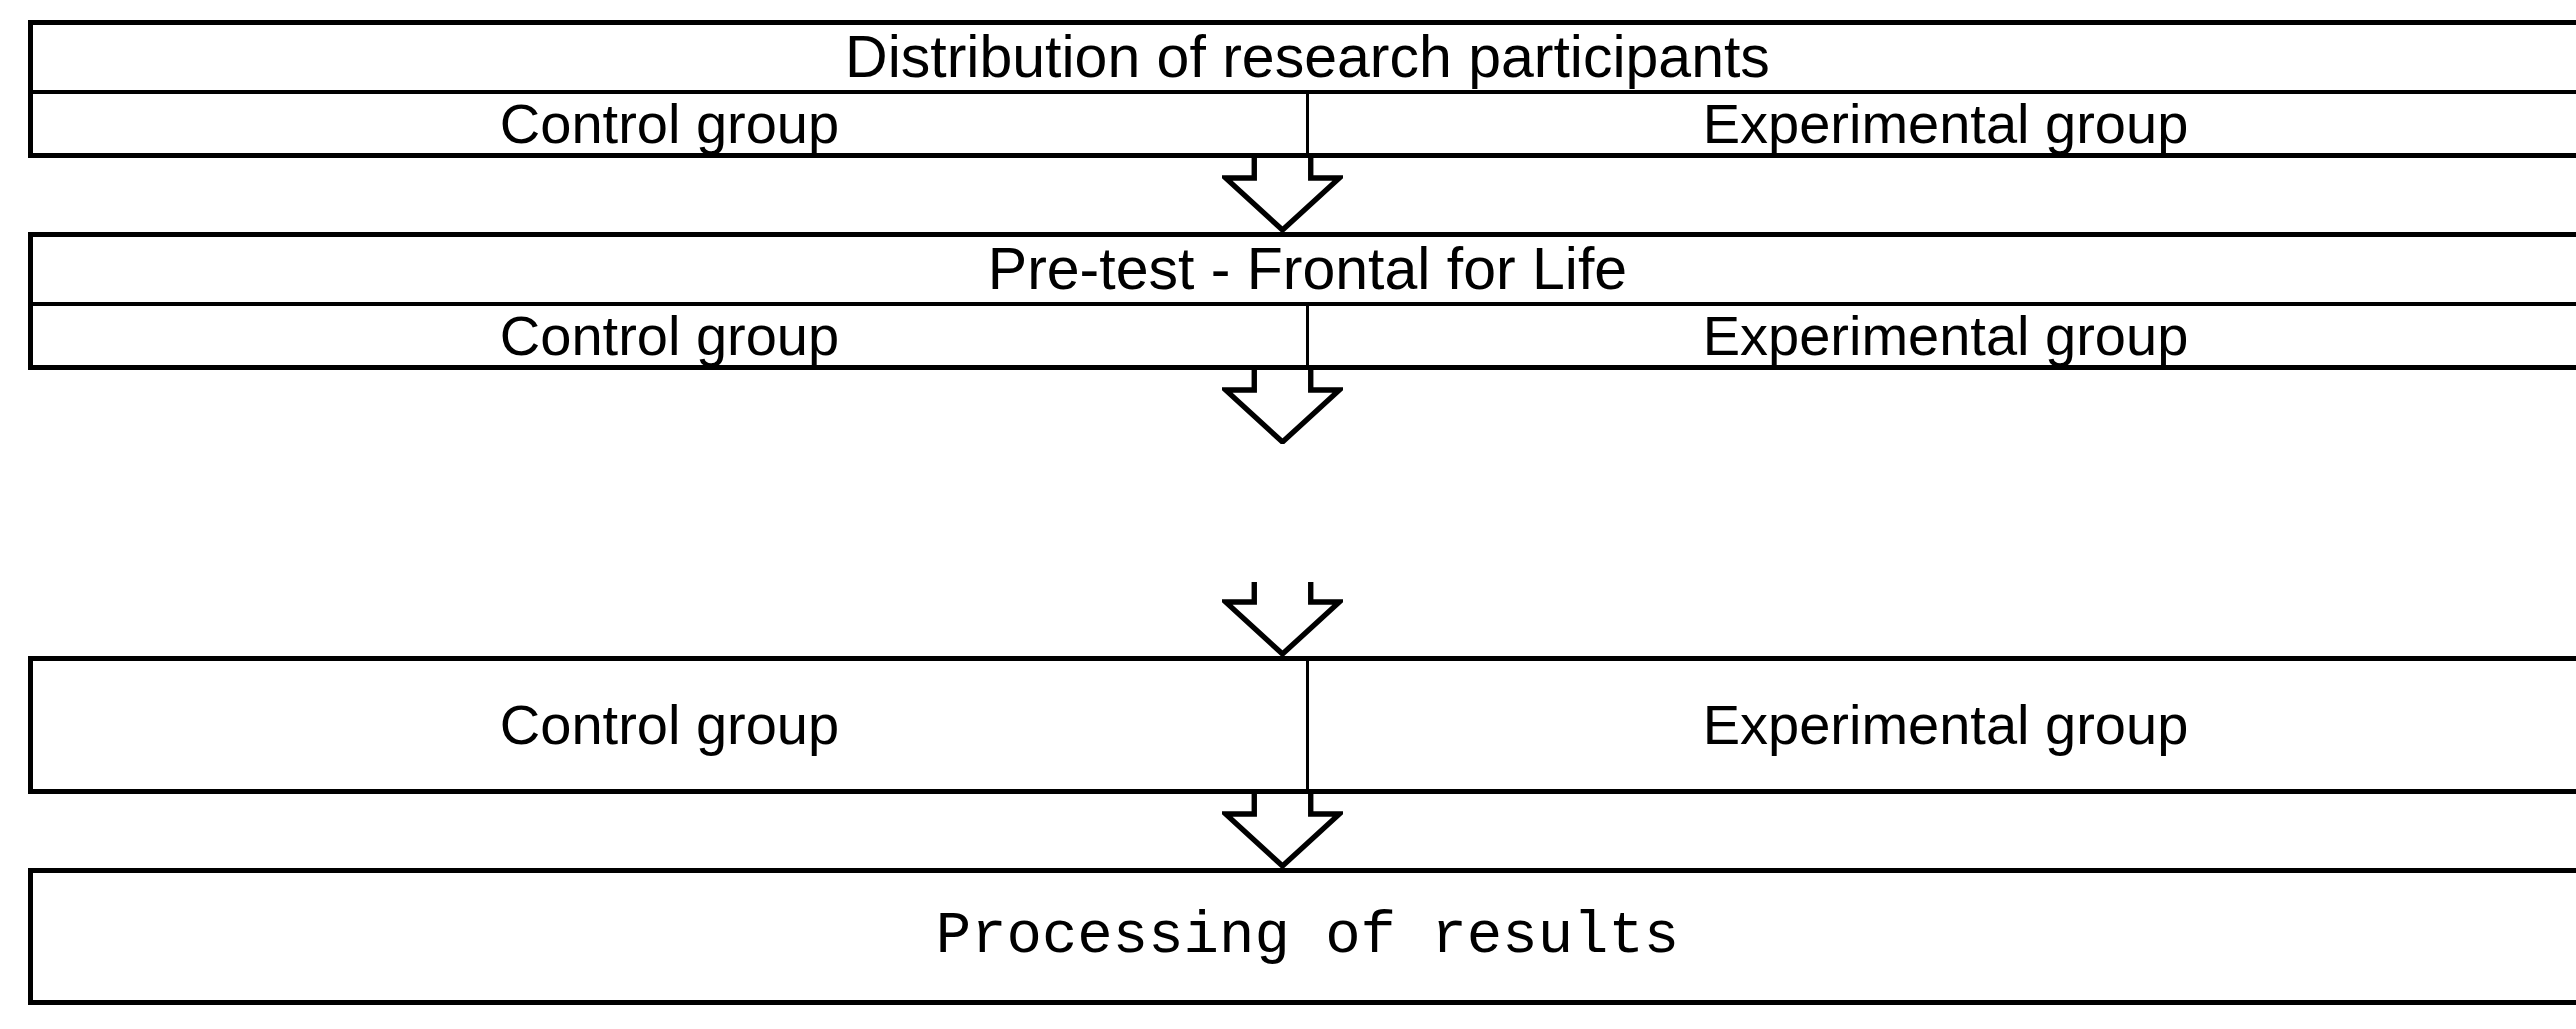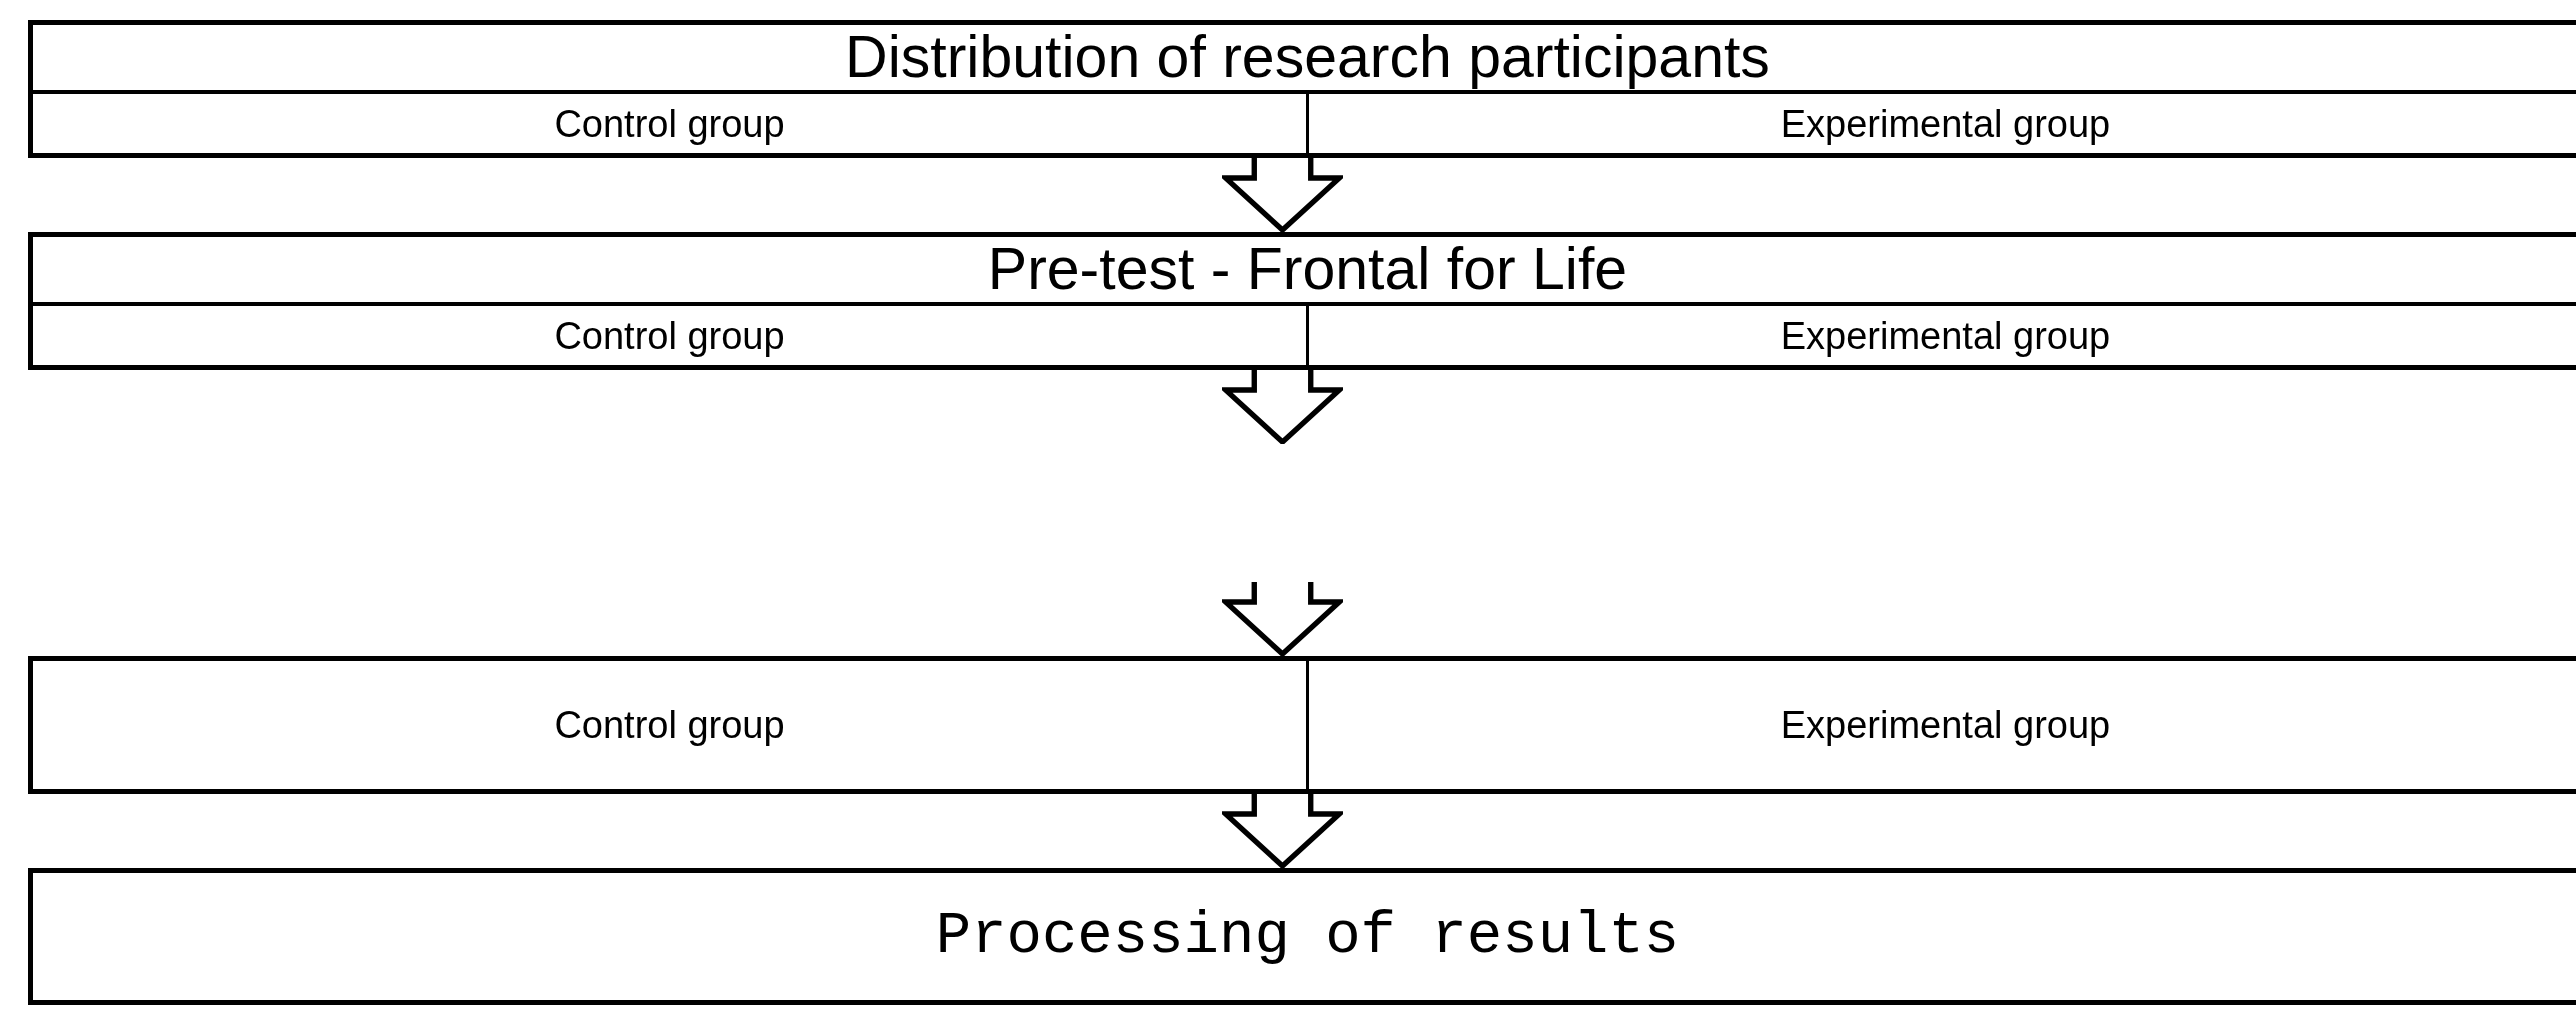--- a/index.html
+++ b/index.html
@@ -38,21 +38,21 @@
   }
   .subrow {
     flex: 1;
     display: flex;
   }
   .cell {
     flex: 1;
     display: flex;
     align-items: center;
     justify-content: center;
-    font-size: 38px;
+    font-size: 56px;
     line-height: 1;
     white-space: nowrap;
   }
   .cell-left {
     border-right: 3.6px solid #000000;
   }
   .block-final {
     align-items: center;
     justify-content: center;
     flex-direction: row;

